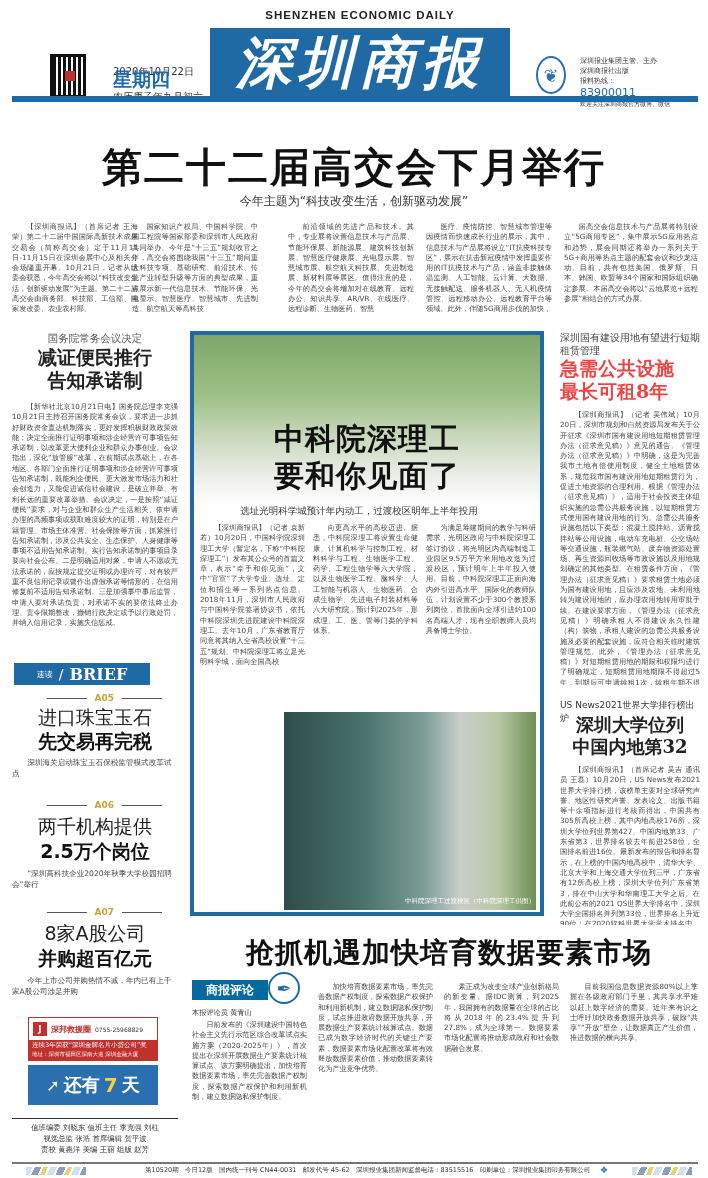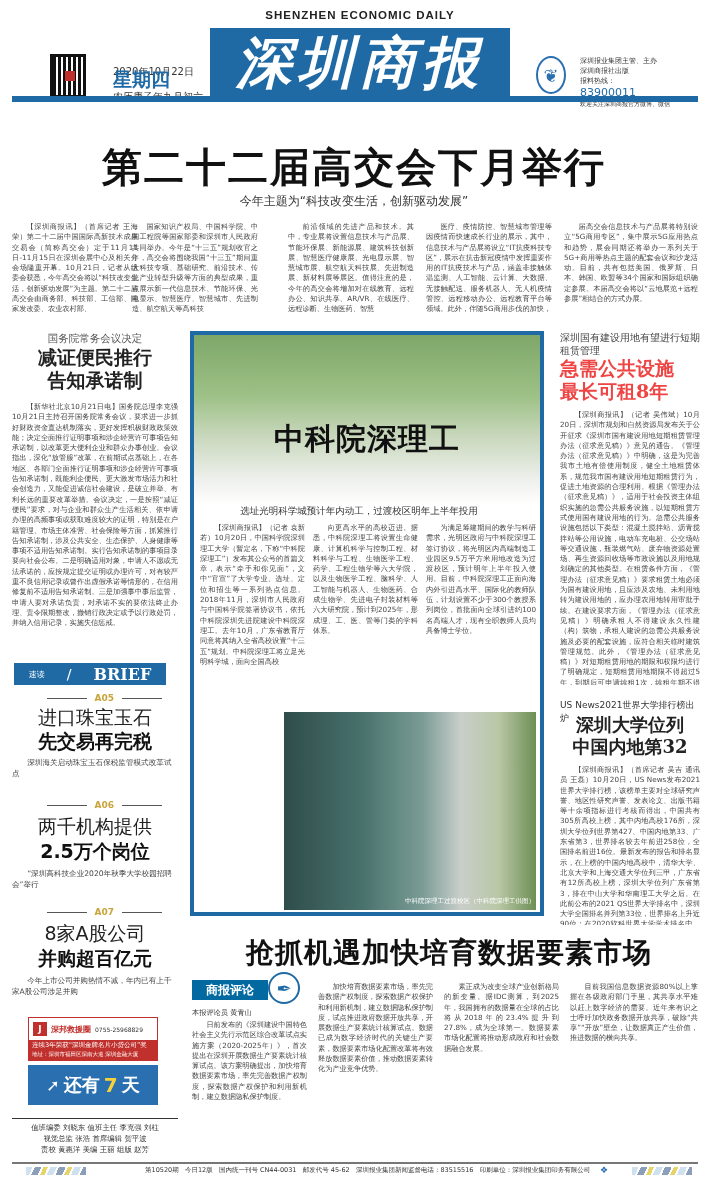--- a/index.html
+++ b/index.html
@@ -22,21 +22,21 @@
   .pub-info .hotline{font-size:11px;color:#1f6aa5;line-height:13px}
   
   .main-headline{left:0;top:140px;width:708px;text-align:center;font-size:40px;font-weight:bold;letter-spacing:2px;color:#111}
   .main-sub{left:0;top:193px;width:708px;text-align:center;font-size:12px;color:#333}
   
   .txt{font-size:7.2px;line-height:10.3px;color:#444;text-align:justify;overflow:hidden}
   .txt p{text-indent:2em}
   
   .left-kicker{left:12px;top:332px;width:166px;text-align:center;font-size:10.5px;color:#555}
   .left-title{left:12px;top:346px;width:166px;text-align:center;font-size:19px;line-height:23px;font-weight:bold;color:#222}
-  .brief-bar{left:14px;top:663px;width:152px;height:22px;background:#1f6aa5;color:#fff;display:flex;align-items:center;justify-content:center;gap:22px}
+  .brief-bar{left:14px;top:663px;width:136px;height:22px;background:#1f6aa5;color:#fff;display:flex;align-items:center;justify-content:center;gap:6px}
   .brief-bar .zh{font-size:8px}
   .brief-bar .sl{font-size:14px}
   .brief-bar .en{font-size:16px;font-weight:bold;font-family:"DejaVu Serif",serif}
   .brief-page{width:140px;left:30px;text-align:right;font-size:9px;font-weight:bold;color:#c8a43a}
   .brief-page::before,.brief-page::after{content:"";display:inline-block;width:40px;height:1px;background:#555;vertical-align:middle;margin:0 8px}
   .brief-t1{left:12px;width:166px;text-align:center;font-size:19px;line-height:23px;color:#222}
   .brief-t2{left:12px;width:166px;text-align:center;font-size:19px;line-height:23px;font-weight:bold;color:#111}
   .brief-desc{left:12px;width:160px;font-size:7.6px;line-height:11px;color:#444;text-indent:2em}
   .ad1{left:28px;top:1017px;width:130px;height:44px;background:#fff;border:1px solid #c0302c}
   .ad1 .top{height:22px;display:flex;align-items:center;padding-left:4px;gap:4px;font-size:8px;color:#c0302c;font-weight:bold}
@@ -162,20 +162,21 @@
 <div class="abs editors">
   <div>值班编委 刘晓东  值班主任 李克强  刘柱</div>
   <div>视觉总监 张浩  首席编辑 贺平波</div>
   <div>责校 黄惠洋 美编 王丽 组版 赵芳</div>
 </div>
 
 <div class="abs feature"></div>
 <div class="abs photo-top"></div>
 <div class="abs feature-title">
   <div>中科院深理工</div>
+  <div>要和你见面了</div>
 </div>
 <div class="abs feature-sub">选址光明科学城预计年内动工，过渡校区明年上半年投用</div>
 
 <div class="abs txt" style="left:200px;top:523px;width:105px;height:185px">
     <p>【深圳商报讯】（记者 袁新若）10月20日，中国科学院深圳理工大学（暂定名，下称“中科院深理工”）发布其公众号的首篇文章，表示“牵手和你见面”，文中“官宣”了大学专业、选址、定位和招生等一系列热点信息。2018年11月，深圳市人民政府与中国科学院签署协议书，依托中科院深圳先进院建设中科院深理工。去年10月，广东省教育厅同意将其纳入全省高校设置“十三五”规划。中科院深理工将立足光明科学城，面向全国高校</p>
   </div>
 <div class="abs txt" style="left:313px;top:523px;width:105px;height:185px">
     <p>向更高水平的高校迈进。据悉，中科院深理工将设置生命健康、计算机科学与控制工程、材料科学与工程、生物医学工程、药学、工程生物学等六大学院，以及生物医学工程、脑科学、人工智能与机器人、生物医药、合成生物学、先进电子封装材料等六大研究院，预计到2025年，形成理、工、医、管等门类的学科体系。</p>
   </div>
 <div class="abs txt" style="left:426px;top:523px;width:110px;height:185px">

